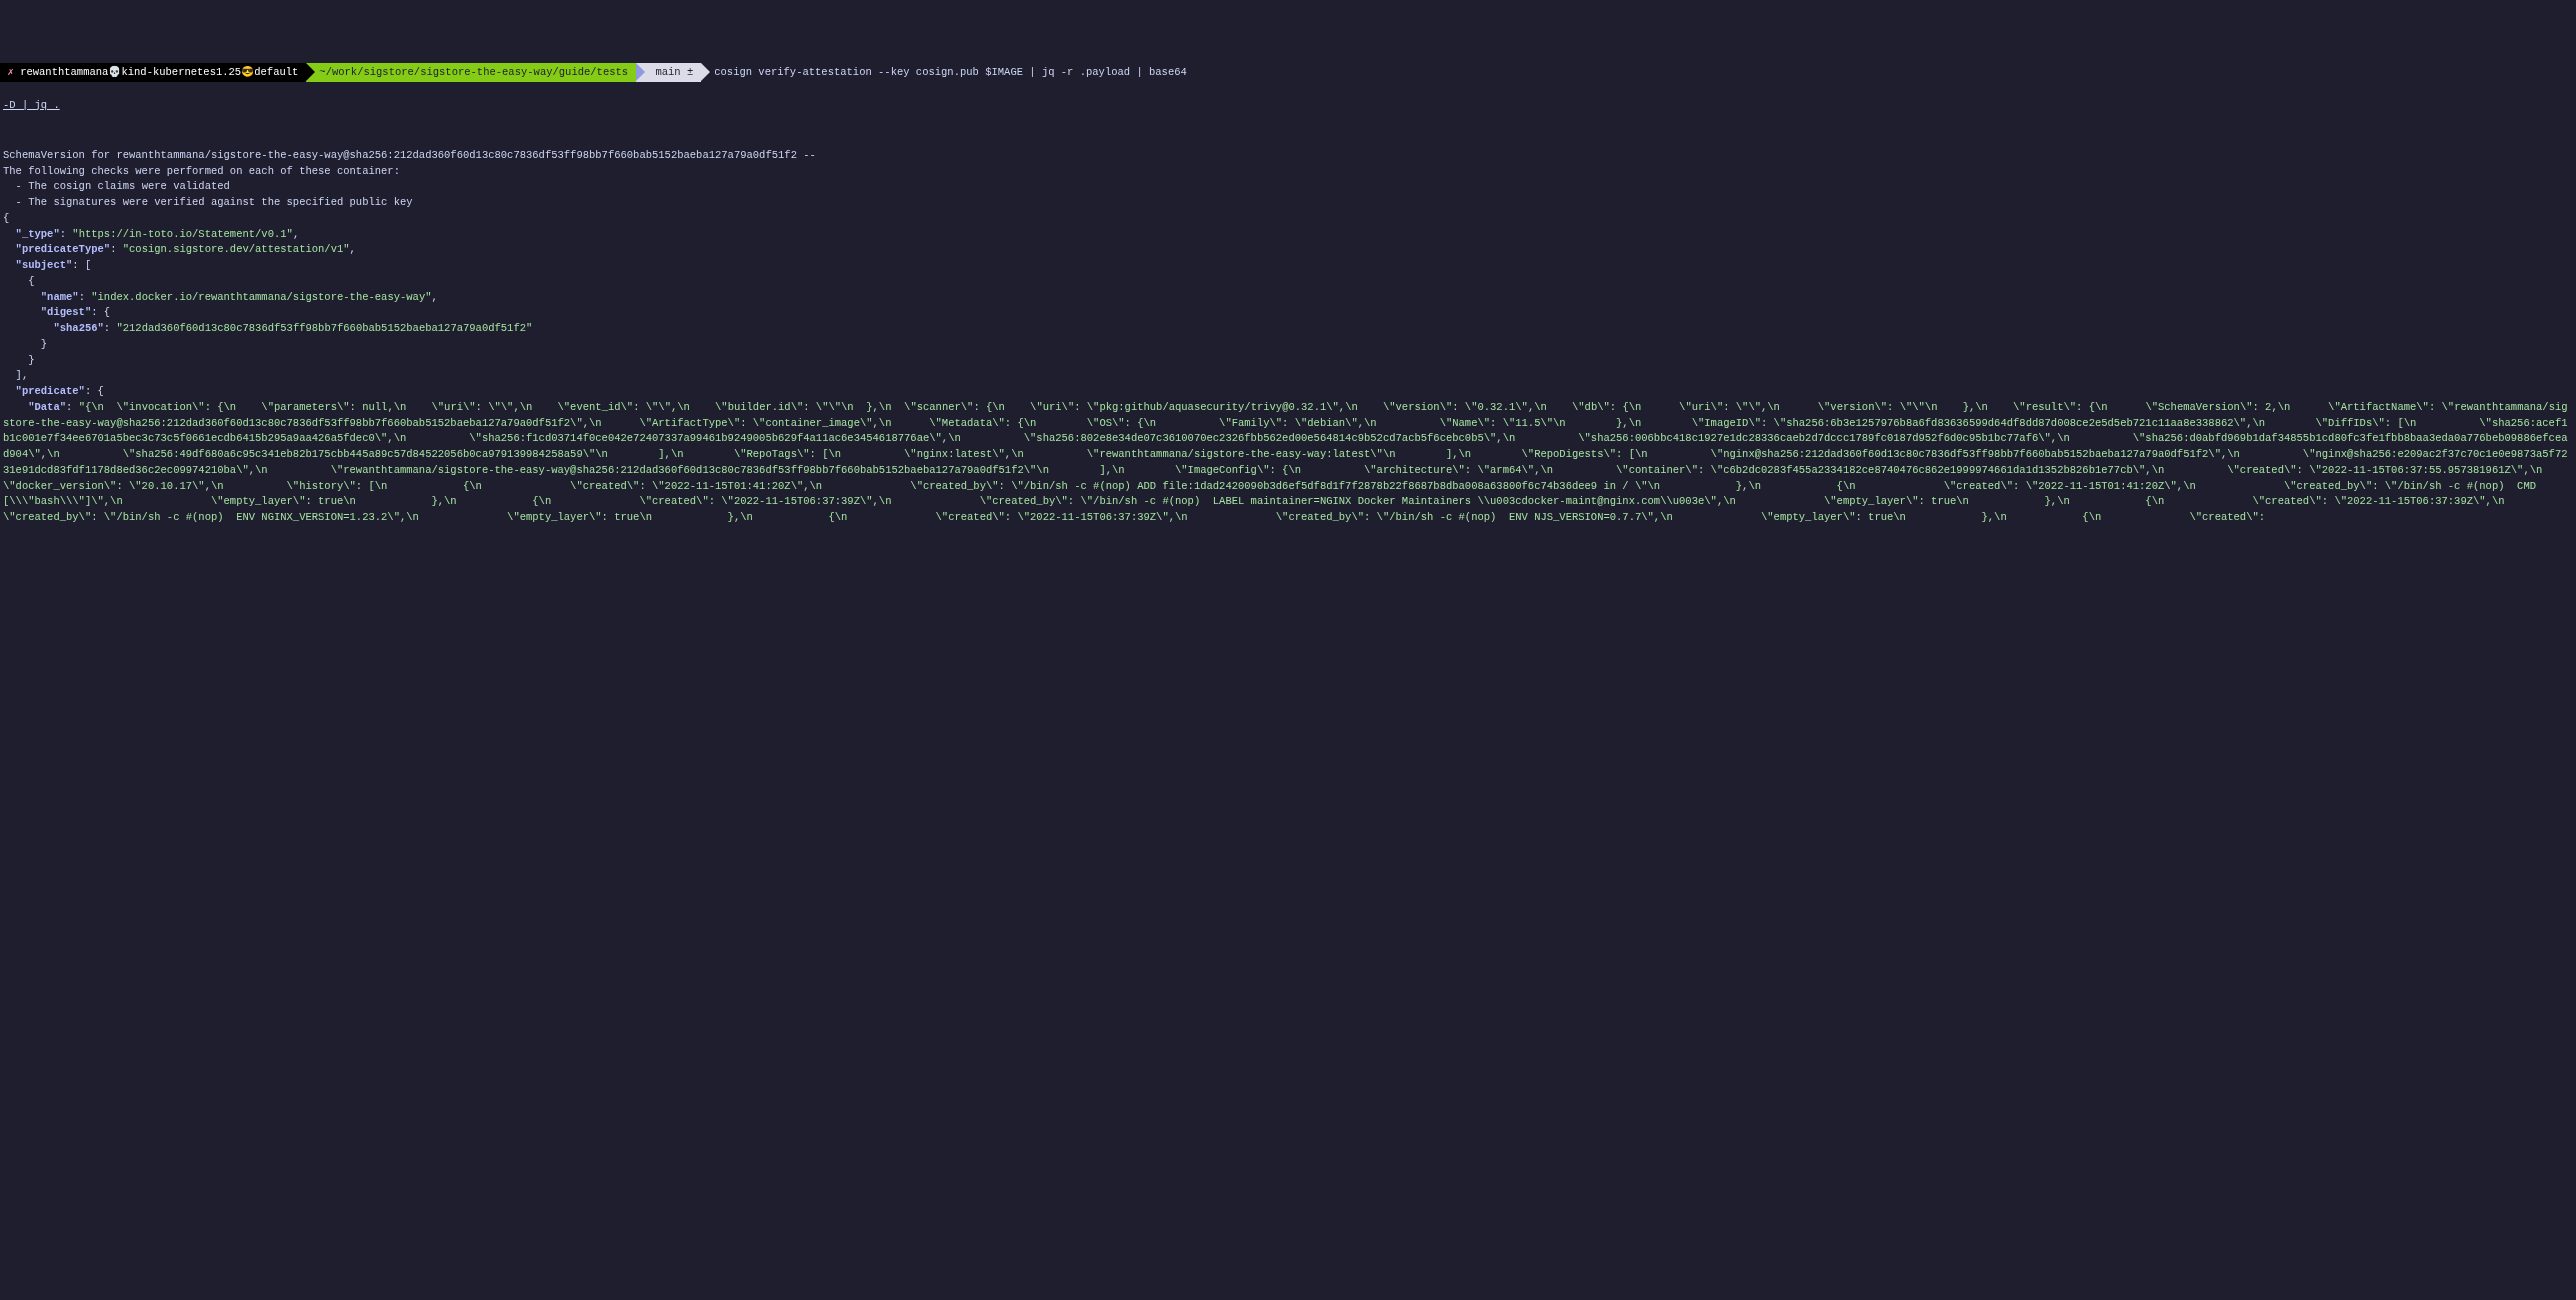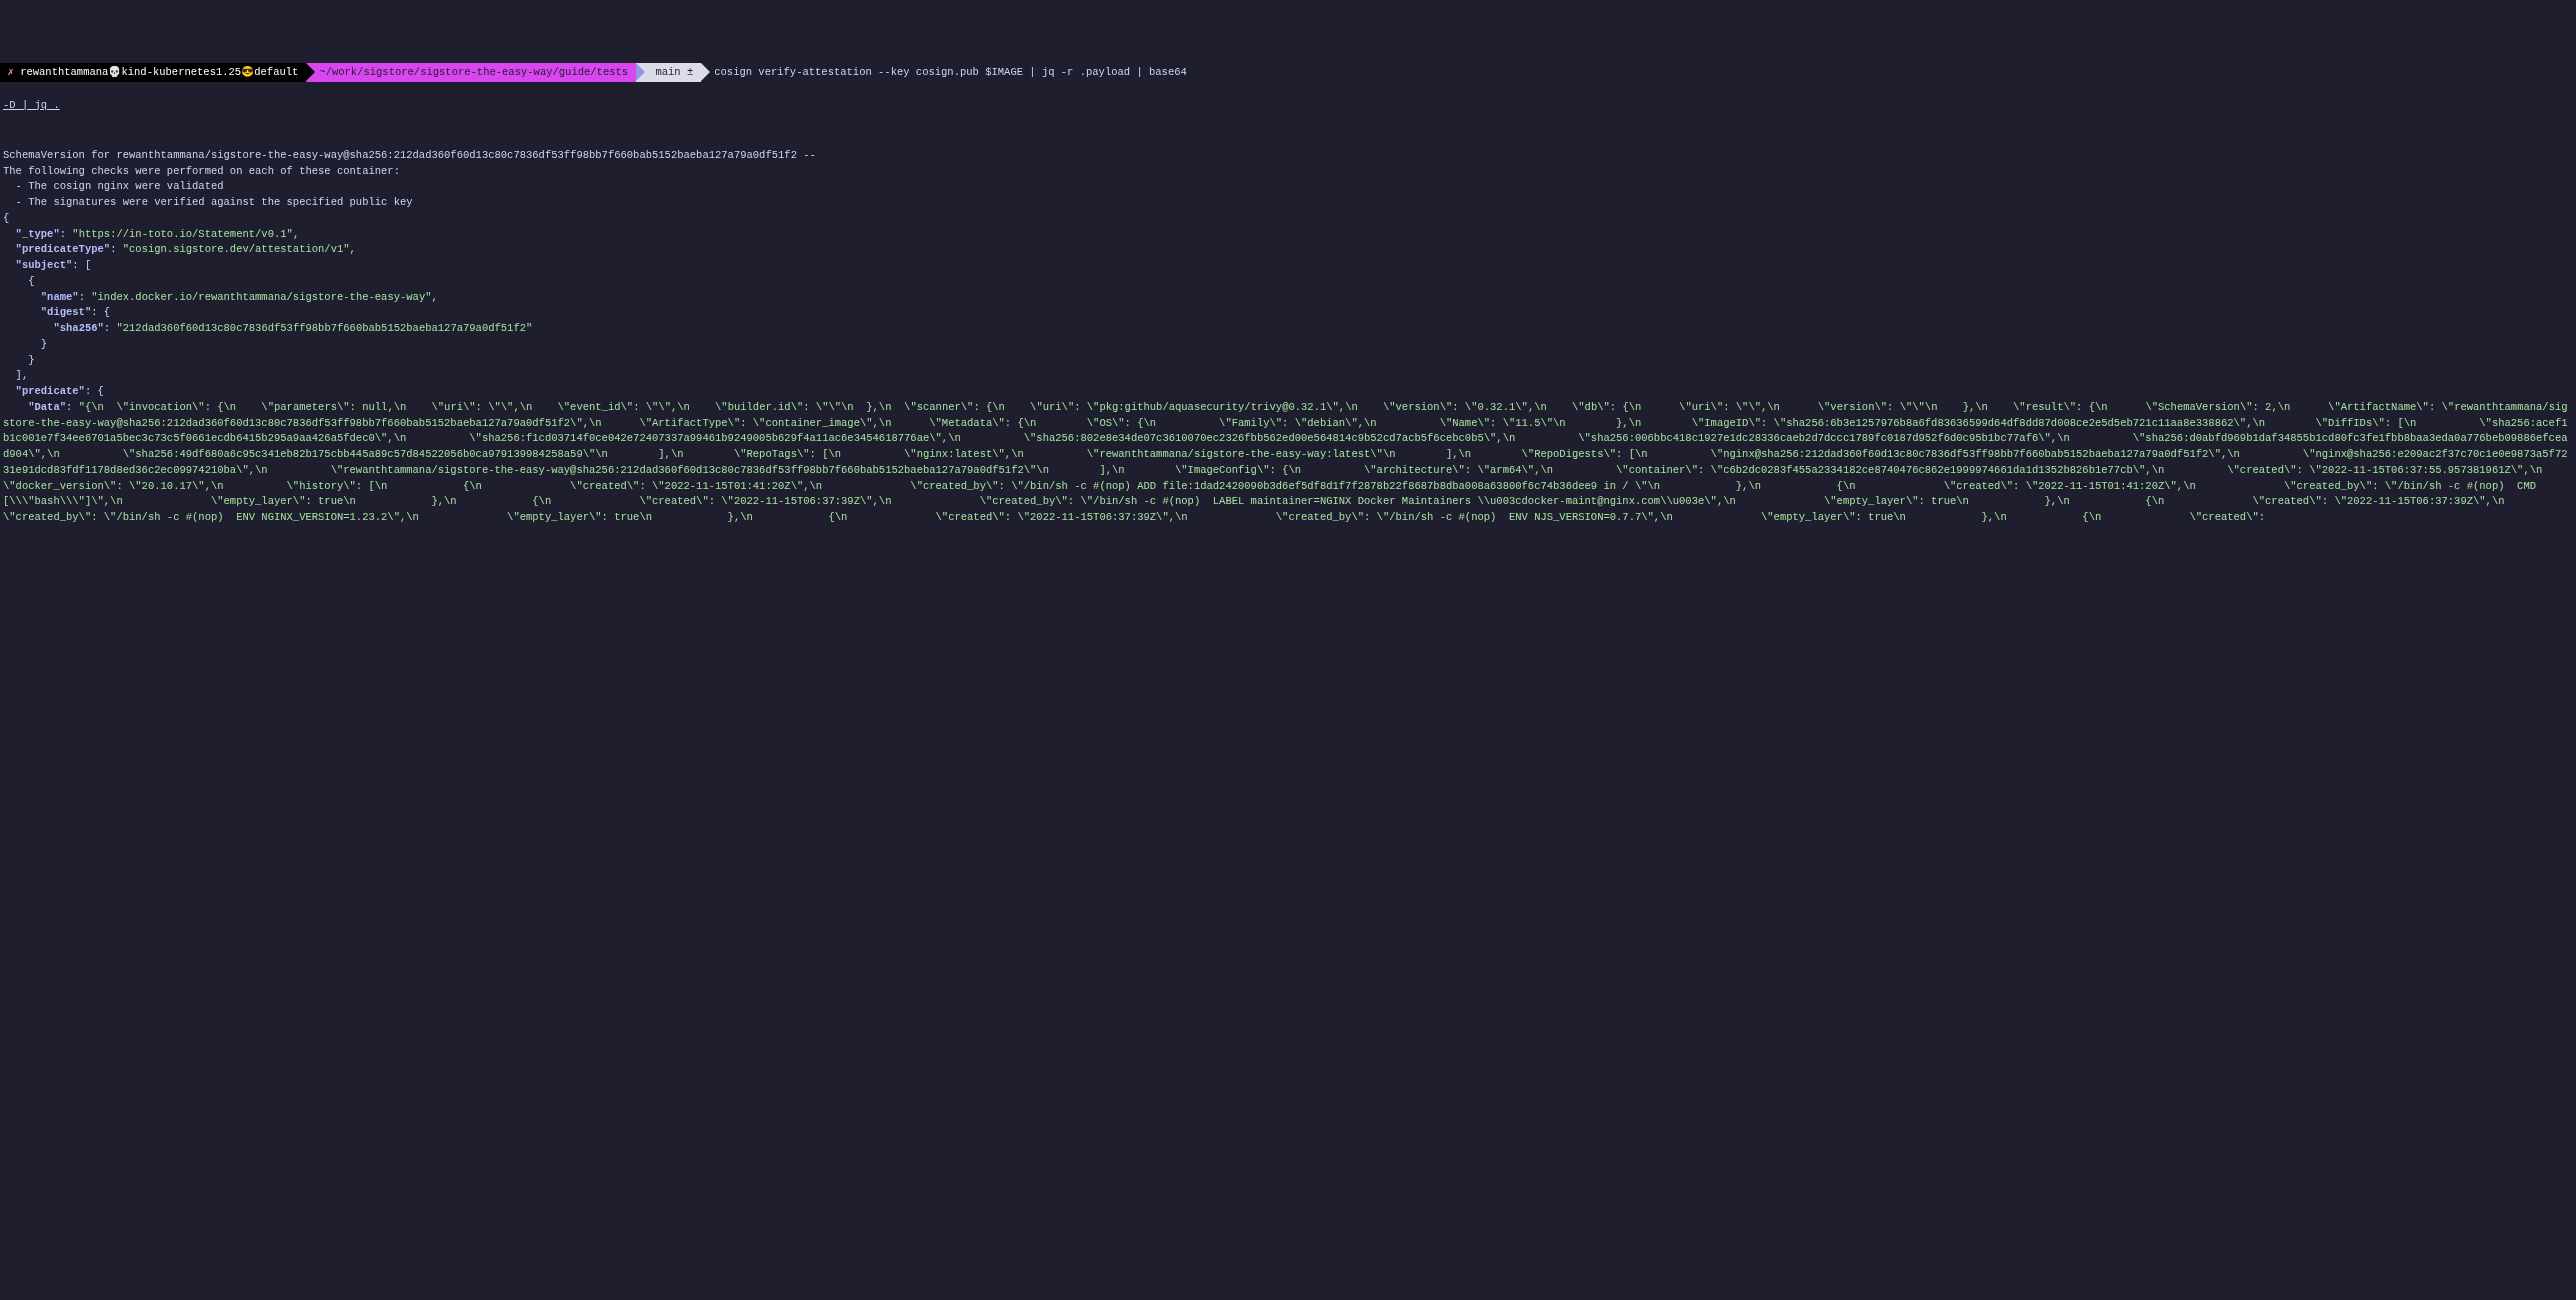--- a/index.html
+++ b/index.html
@@ -30,21 +30,21 @@
     position: relative;
   }
   .seg-black {
     background: #000;
     color: #fff;
   }
   .seg-red {
     color: #f38ba8;
   }
   .seg-blue {
-    background: #d946ef;
+    background: #84cc16;
     color: #1e1e2e;
   }
   .seg-git {
     background: #dcdce8;
     color: #1e1e2e;
     font-weight: normal;
   }
   .seg-arrow::after {
     content: '';
     position: absolute;
@@ -93,21 +93,21 @@
   <span class="seg seg-git seg-arrow arrow-git" style="padding-left:13.5px">
     <span></span>
     <span>&nbsp;<span>main ±</span></span>
   </span>
   <span class="command" style="padding-left:13.5px">cosign verify-attestation --key cosign.pub $IMAGE | jq -r .payload | base64</span>
 </div>
 <div class="cmd-continuation">-D | jq .</div>
 <div class="output">
 <span class="white">SchemaVersion for rewanthtammana/sigstore-the-easy-way@sha256:212dad360f60d13c80c7836df53ff98bb7f660bab5152baeba127a79a0df51f2 --</span>
 <span class="white">The following checks were performed on each of these container:</span>
-<span class="white">  - The cosign nginx were validated</span>
+<span class="white">  - The cosign claims were validated</span>
 <span class="white">  - The signatures were verified against the specified public key</span>
 <span class="brace">{</span>
   <span class="key">"_type"</span><span class="brace">: </span><span class="string">"https://in-toto.io/Statement/v0.1"</span><span class="brace">,</span>
   <span class="key">"predicateType"</span><span class="brace">: </span><span class="string">"cosign.sigstore.dev/attestation/v1"</span><span class="brace">,</span>
   <span class="key">"subject"</span><span class="brace">: </span><span class="brace">[</span>
     <span class="brace">{</span>
       <span class="key">"name"</span><span class="brace">: </span><span class="string">"index.docker.io/rewanthtammana/sigstore-the-easy-way"</span><span class="brace">,</span>
       <span class="key">"digest"</span><span class="brace">: </span><span class="brace">{</span>
         <span class="key">"sha256"</span><span class="brace">: </span><span class="string">"212dad360f60d13c80c7836df53ff98bb7f660bab5152baeba127a79a0df51f2"</span>
       <span class="brace">}</span>

